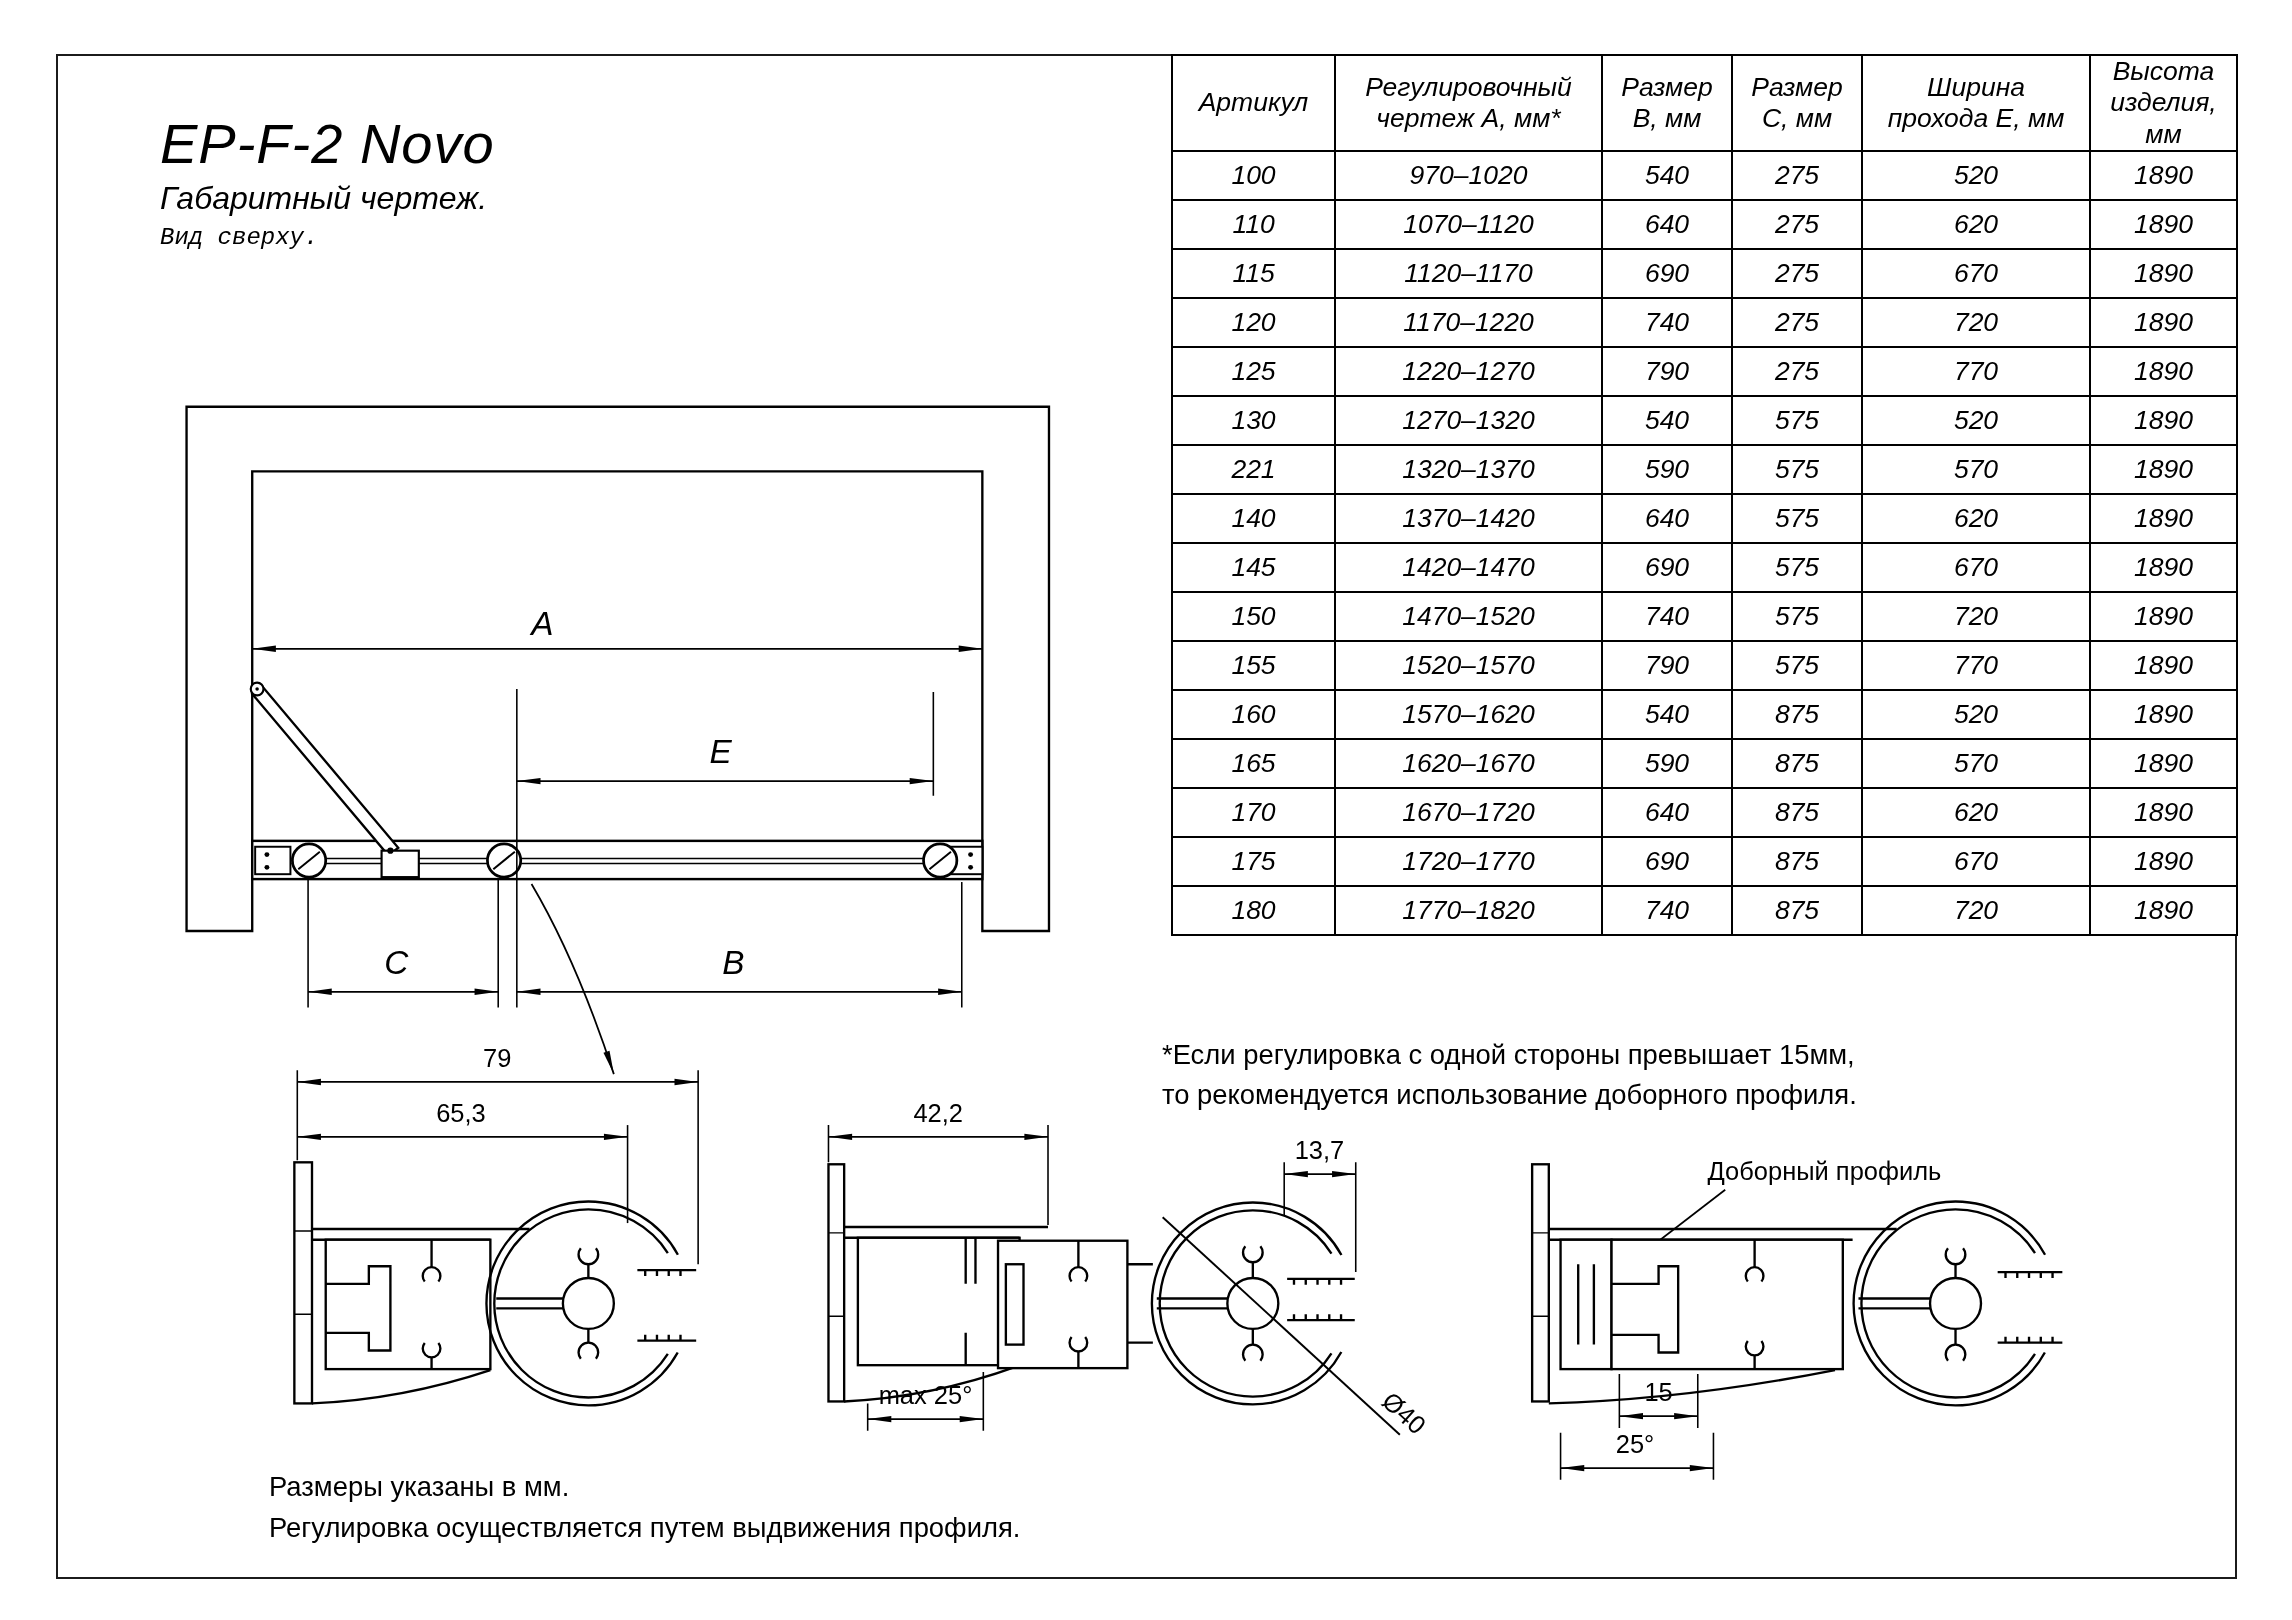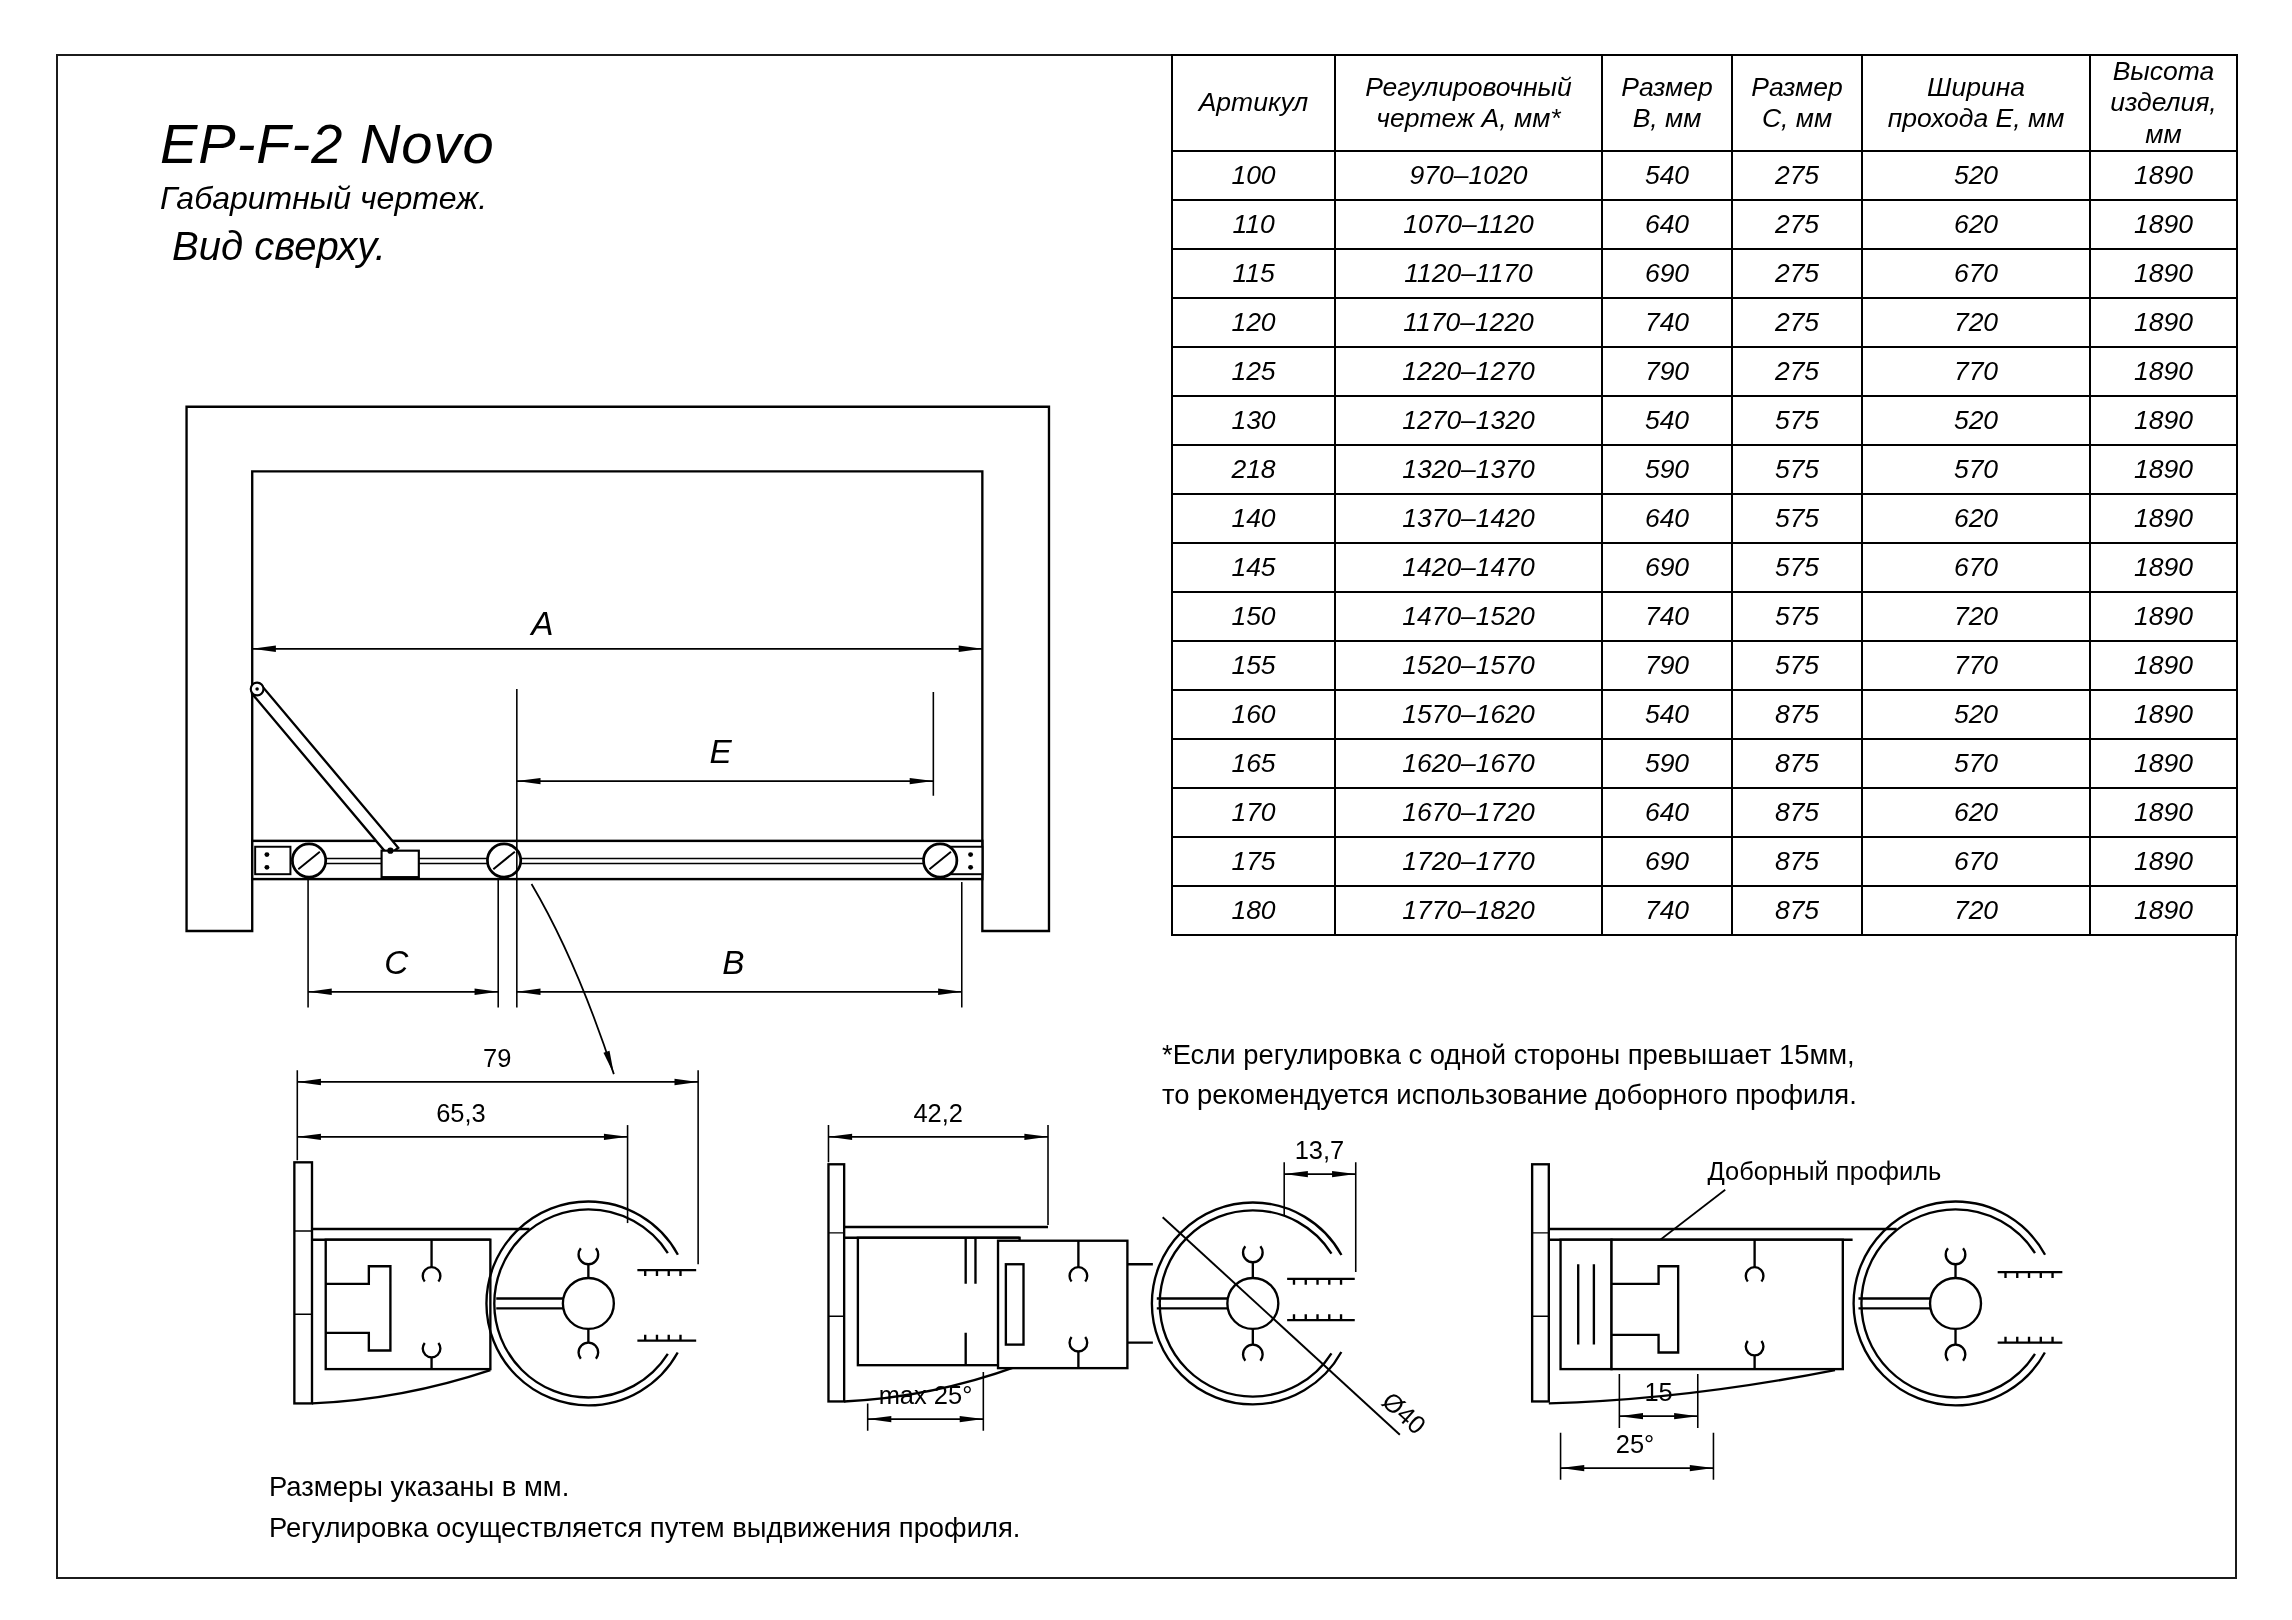--- a/index.html
+++ b/index.html
@@ -3,21 +3,21 @@
 <meta charset="utf-8">
 <style>
   html,body{margin:0;padding:0;background:#e8e8e8;}
   .page{position:relative;width:2293px;height:1620px;background:#ffffff;
         font-family:"Liberation Sans",sans-serif;color:#000;overflow:hidden;}
   .frame{position:absolute;left:56px;top:54px;width:2177px;height:1521px;
          border:2px solid #1b1b1b;}
   .titles{position:absolute;left:160px;top:116px;font-style:italic;line-height:1.0;}
   .t1{font-size:56px;letter-spacing:1px;margin:0 0 9.8px 0;}
   .t2{font-size:32px;margin:0 0 11.8px 0;font-style:italic;}
-  .t3{font-size:40px;margin:12px;}
+  .t3{font-size:24px;margin:0;font-family:Liberation Mono, monospace;}
   table.spec{position:absolute;left:1171px;top:54px;width:1065px;
              border-collapse:collapse;table-layout:fixed;
              border:2.9px solid #000;background:#fff;}
   table.spec th,table.spec td{border:2px solid #000;text-align:center;
              vertical-align:middle;font-style:italic;padding:0;}
   table.spec thead th{height:89px;font-size:26.5px;font-weight:normal;
              white-space:pre-line;line-height:1.18;}
   table.spec tbody td{height:47px;font-size:26.5px;}
   .footnote{position:absolute;left:1162px;top:1035px;font-size:27.4px;line-height:40px;}
   .bottomnote{position:absolute;left:269px;top:1466px;font-size:27.4px;line-height:41px;}
@@ -112,21 +112,21 @@
         </tr>
         <tr>
           <td>130</td>
           <td>1270–1320</td>
           <td>540</td>
           <td>575</td>
           <td>520</td>
           <td>1890</td>
         </tr>
         <tr>
-          <td>218</td>
+          <td>221</td>
           <td>1320–1370</td>
           <td>590</td>
           <td>575</td>
           <td>570</td>
           <td>1890</td>
         </tr>
         <tr>
           <td>140</td>
           <td>1370–1420</td>
           <td>640</td>

